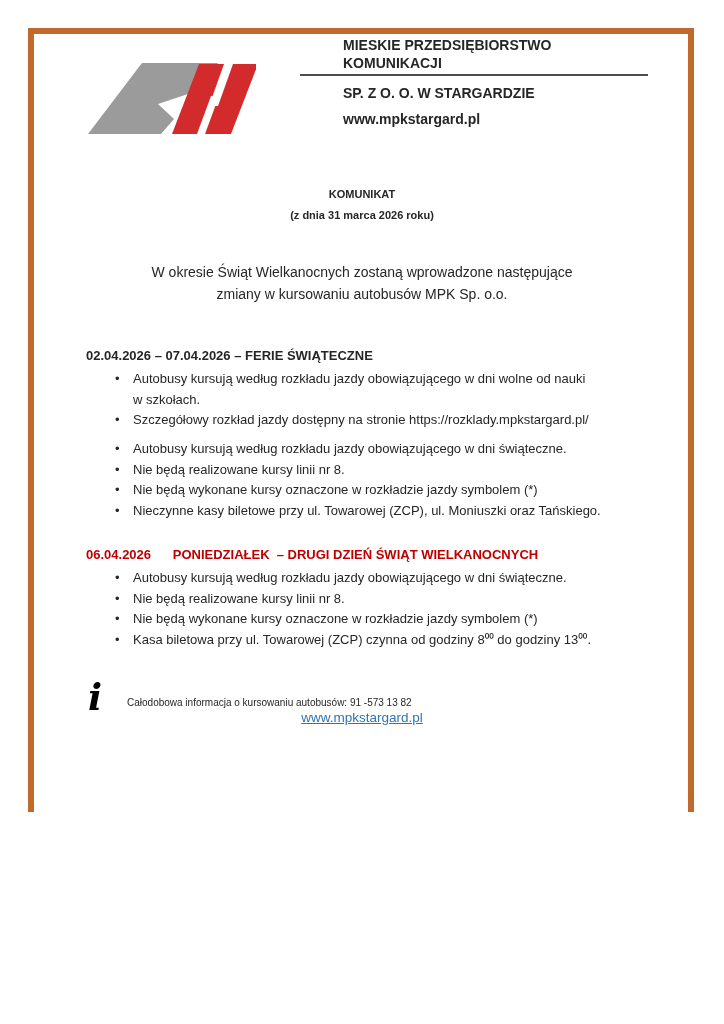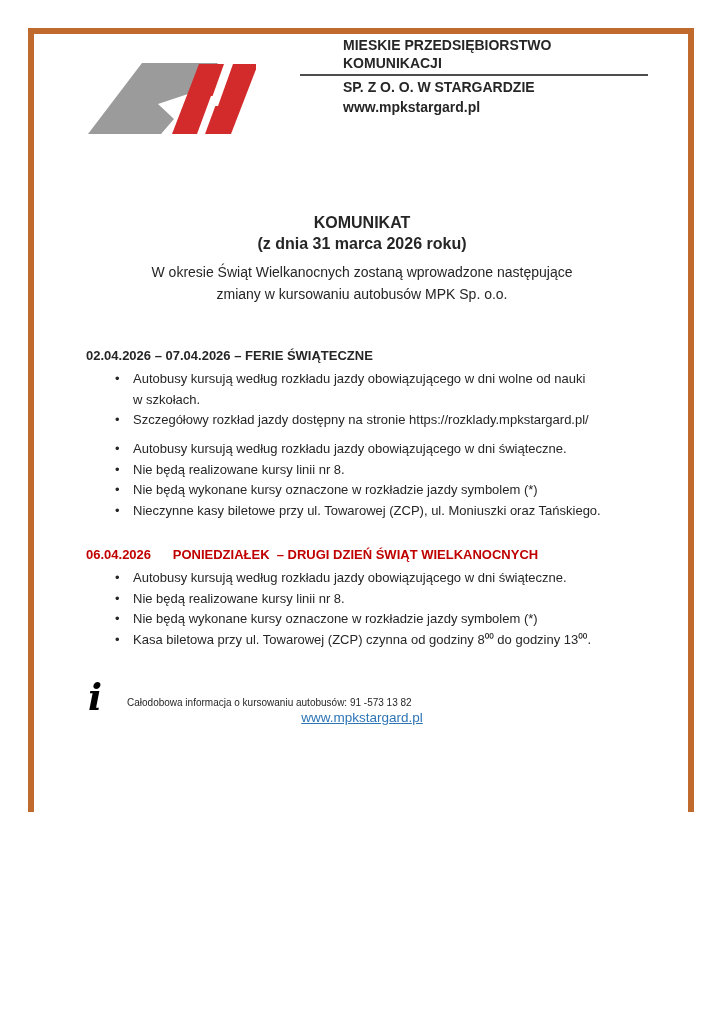--- a/index.html
+++ b/index.html
@@ -20,29 +20,29 @@
 
   
   .company-header {
     position:absolute; left:300px; top:36px; width:348px;
     font-weight:bold; font-size:14px; line-height:18px; color:#262626;
   }
   .company-header .line1 {
     padding-left:43px; padding-bottom:2px;
     border-bottom:2px solid #4d4d4d;
   }
-  .company-header .line2, .company-header .line3 { padding-left:43px; margin-top:2px; }
+  .company-header .line2, .company-header .line3 { padding-left:43px; margin-top:8px; }
 
   
   .logo { position:absolute; left:84px; top:56px; width:172px; height:86px; }
 
   
   .title-block {
     position:absolute; left:0; top:184px; width:724px;
-    text-align:center; font-weight:bold; font-size:16px; line-height:21px; color:#262626;margin-top:28px;
+    text-align:center; font-weight:bold; font-size:11px; line-height:21px; color:#262626;
   }
 
   
   .intro-block {
     position:absolute; left:0; top:262px; width:724px;
     text-align:center; font-weight:normal; font-size:14px; line-height:21.5px; color:#262626;
   }
 
   
   .section { position:absolute; left:86px; width:552px; font-size:13px; color:#262626; }

